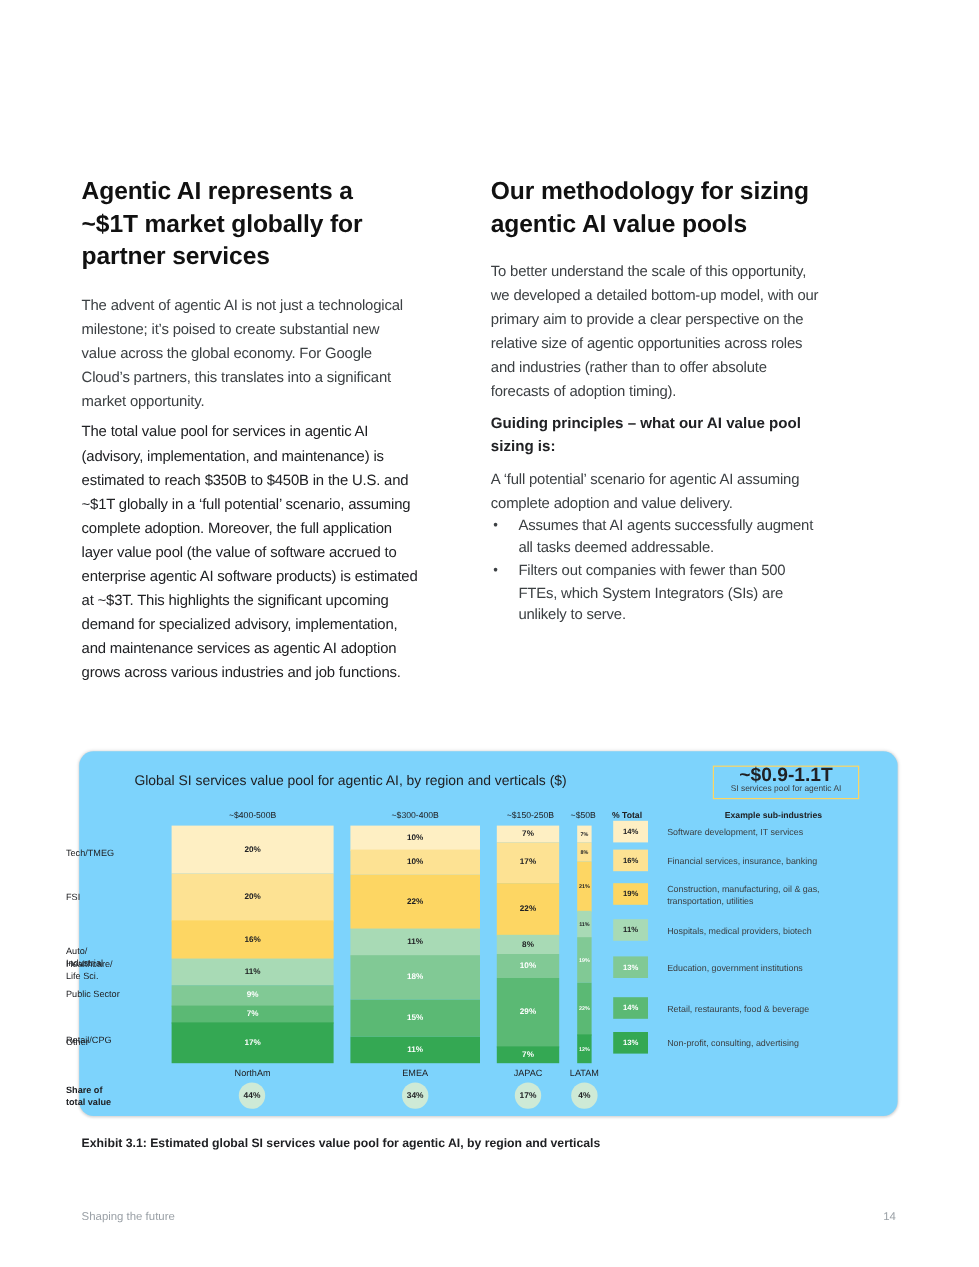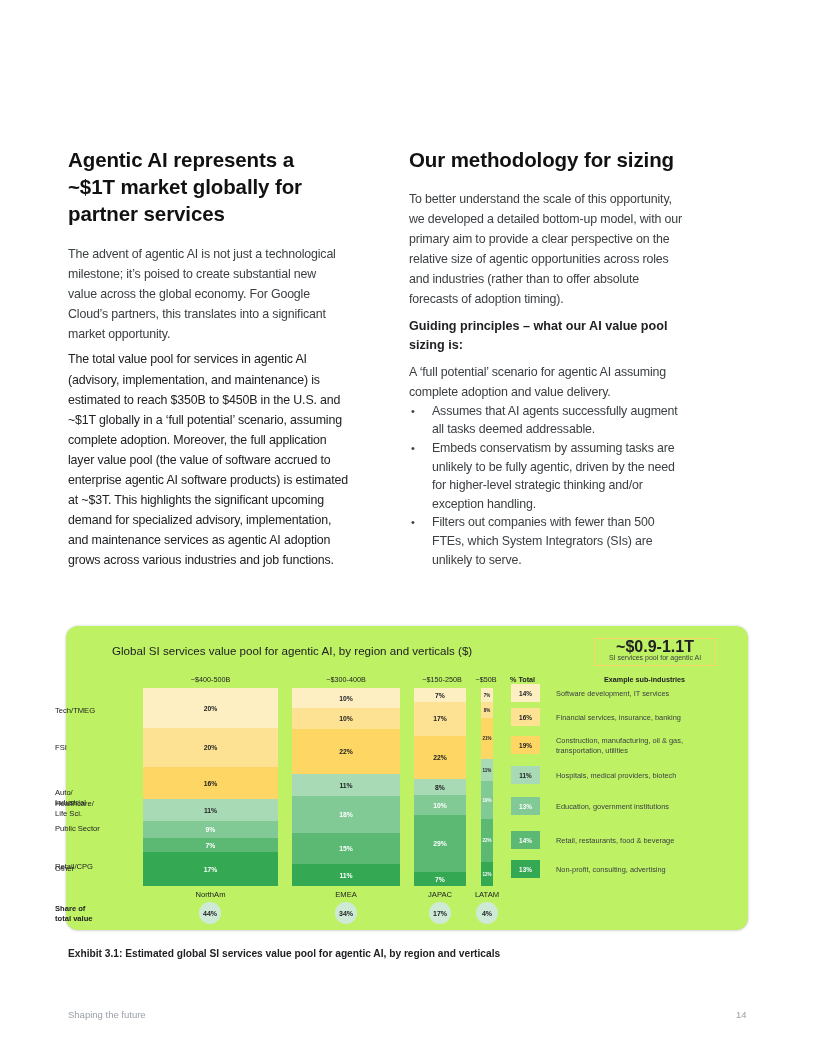--- a/index.html
+++ b/index.html
@@ -16,21 +16,21 @@
   p.body { font-size: 12.4px; line-height: 20.1px; color: #3c4043; letter-spacing: -0.15px; }
   p.body + p.body { margin-top: 5px; }
   .col-left p.body.dark { color: #202124; }
   h3 { font-size: 12.6px; line-height: 19px; font-weight: 700; color: #202124; margin-top: 7px; margin-bottom: 7px; }
   ul.bullets { list-style: none; }
   ul.bullets li { position: relative; padding-left: 23px; font-size: 12.4px; line-height: 18.6px; color: #3c4043; letter-spacing: -0.15px; }
   ul.bullets li::before { content: "•"; position: absolute; left: 2px; top: 0; font-size: 11px; color: #3c4043; }
   .after-guide { margin-top: 0; line-height: 19.5px; }
 
   
-  .card { position: absolute; left: 66px; top: 626px; width: 682px; height: 304px; background: #bef264; border-radius: 12px; box-shadow: 0 0 3px rgba(0,0,0,0.18), 0 1px 2px rgba(0,0,0,0.08); }
+  .card { position: absolute; left: 66px; top: 626px; width: 682px; height: 304px; background: #7dd3fc; border-radius: 12px; box-shadow: 0 0 3px rgba(0,0,0,0.18), 0 1px 2px rgba(0,0,0,0.08); }
   .chart-title { position: absolute; left: 46px; top: 18px; font-size: 11.6px; color: #202124; }
   .total-box { position: absolute; left: 528px; top: 12px; width: 122px; height: 28px; border: 1.5px solid #fdd663; text-align: center; }
   .total-box .big { font-size: 16px; font-weight: 700; line-height: 13px; margin-top: 1px; color: #202124; }
   .total-box .small { font-size: 7px; color: #3c4043; line-height: 9px; }
 
   .row-label { position: absolute; right: 613px; text-align: left; font-size: 7.6px; line-height: 10px; color: #202124; width: 80px; }
   .bar-col { position: absolute; top: 62px; height: 198px; }
   .seg { position: absolute; left: 0; width: 100%; display: flex; align-items: center; justify-content: center; font-size: 6.8px; font-weight: 700; }
   .bar-top { position: absolute; top: 49px; font-size: 7.2px; color: #202124; text-align: center; }
   .bar-name { position: absolute; top: 264px; font-size: 7.6px; color: #202124; text-align: center; }
@@ -54,27 +54,27 @@
     <span>~$1T market globally for</span><br>
     <span>partner services</span>
   </h1>
   <p class="body">The advent of agentic AI is not just a technological milestone; it’s poised to create substantial new value across the global economy. For Google Cloud’s partners, this translates into a significant market opportunity.</p>
   <p class="body dark">The total value pool for services in agentic AI (advisory, implementation, and maintenance) is estimated to reach $350B to $450B in the U.S. and ~$1T globally in a ‘full potential’ scenario, assuming complete adoption. Moreover, the full application layer value pool (the value of software accrued to enterprise agentic AI software products) is estimated at ~$3T. This highlights the significant upcoming demand for specialized advisory, implementation, and maintenance services as agentic AI adoption grows across various industries and job functions.</p>
 </div>
 
 <div class="col col-right">
   <h1>
     <span>Our methodology for sizing</span><br>
+    <span>agentic AI value pools</span>
   </h1>
   <p class="body">To better understand the scale of this opportunity, we developed a detailed bottom-up model, with our primary aim to provide a clear perspective on the relative size of agentic opportunities across roles and industries (rather than to offer absolute forecasts of adoption timing).</p>
   <h3>Guiding principles – what our AI value pool sizing is:</h3>
   <p class="body after-guide">A ‘full potential’ scenario for agentic AI assuming complete adoption and value delivery.</p>
   <ul class="bullets">
     <li>Assumes that AI agents successfully augment all tasks deemed addressable.</li>
-    <li>Embeds conservatism by assuming tasks are unlikely to be fully agentic, driven by the need for higher-level strategic thinking and/or exception handling.</li>
     <li>Filters out companies with fewer than 500 FTEs, which System Integrators (SIs) are unlikely to serve.</li>
   </ul>
 </div>
 
 <div class="card">
   <div class="chart-title">Global SI services value pool for agentic AI, by region and verticals ($)</div>
   <div class="total-box">
     <div class="big">~$0.9-1.1T</div>
     <div class="small">SI services pool for agentic AI</div>
   </div>

